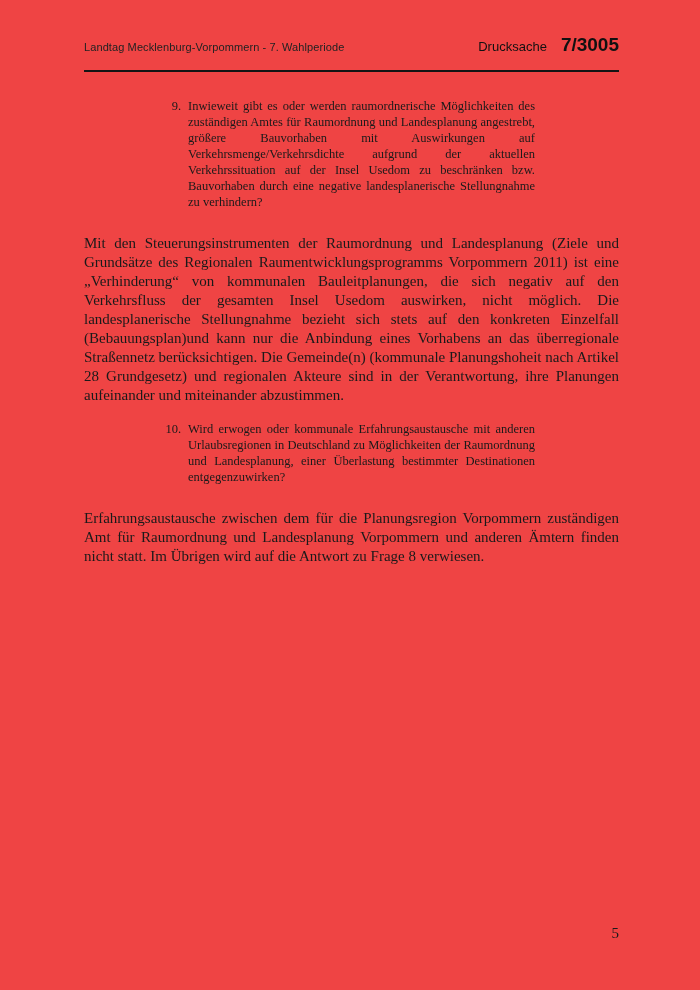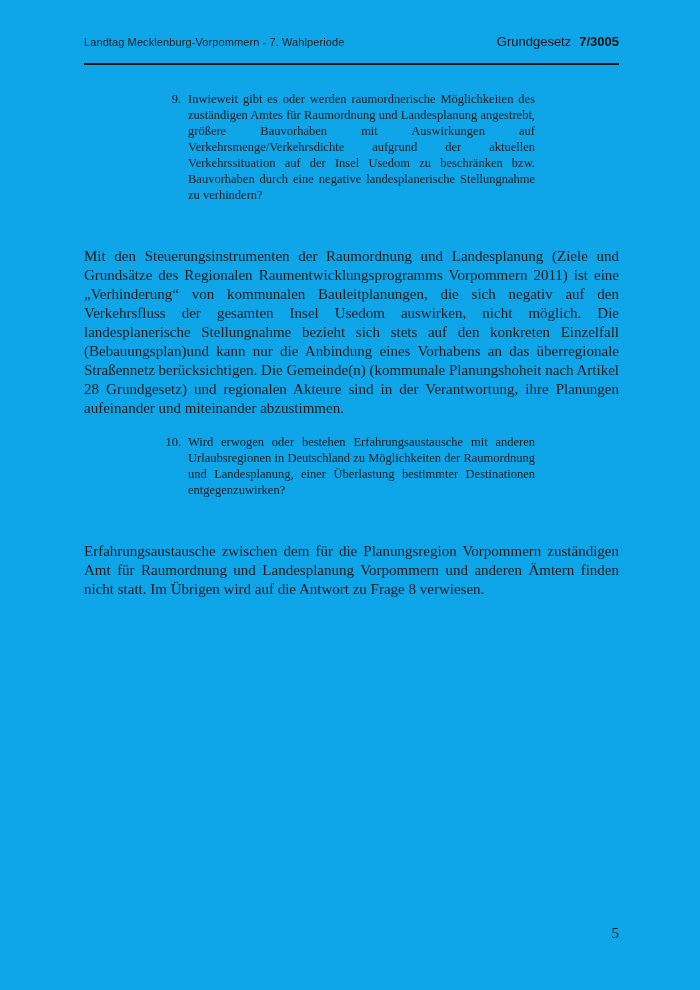--- a/index.html
+++ b/index.html
@@ -4,21 +4,21 @@
 <style>
   html, body {
     margin: 0;
     padding: 0;
     background: #ffffff;
   }
   .page {
     position: relative;
     width: 700px;
     height: 990px;
-    background: #0ea5e9;
+    background: #ef4444;
     box-sizing: border-box;
     padding: 34px 81px 0 84px;
     font-family: "Liberation Serif", serif;
     color: #1a1a1a;
     overflow: hidden;
   }
   .header {
     display: flex;
     justify-content: space-between;
     align-items: baseline;
@@ -29,22 +29,22 @@
     letter-spacing: 0.1px;
     color: #222222;
   }
   .header-right {
     font-size: 13px;
     color: #111111;
     white-space: nowrap;
   }
   .header-right .doc-number {
     font-weight: bold;
-    font-size: 13px;
-    margin-left: 8px;
+    font-size: 19px;
+    margin-left: 14px;
   }
   .rule {
     border: none;
     border-top: 2px solid #141414;
     margin: 14px 0 0 0;
   }
   .question {
     display: flex;
     margin-left: 73px;
     margin-top: 26px;
@@ -61,53 +61,53 @@
     text-align: justify;
   }
   .answer {
     margin: 0;
     margin-top: 36px;
     font-size: 15px;
     line-height: 19px;
     text-align: justify;
     width: 535px;
   }
-  .question + .answer { margin-top: 44px; font-family: Liberation Serif, serif; }
+  .question + .answer { margin-top: 24px; font-family: Liberation Serif, serif; }
   .q10 { margin-top: 16px; }
   .footer-page-number {
     position: absolute;
     top: 925px;
     right: 81px;
     font-size: 15px;
     color: #1a1a1a;
   }
 </style>
 </head>
 <body>
 
 <div class="page">
 
   <div class="header">
     <span class="header-left">Landtag Mecklenburg-Vorpommern - 7. Wahlperiode</span>
     <span class="header-right">
-      <span>Grundgesetz</span><span class="doc-number">7/3005</span>
+      <span>Drucksache</span><span class="doc-number">7/3005</span>
     </span>
   </div>
 
   <hr class="rule">
 
   <div class="question">
     <span class="q-number">9.</span>
     <span class="q-text">Inwieweit gibt es oder werden raumordnerische Möglichkeiten des zuständigen Amtes für Raumordnung und Landesplanung angestrebt, größere Bauvorhaben mit Auswirkungen auf Verkehrsmenge/Verkehrsdichte aufgrund der aktuellen Verkehrssituation auf der Insel Usedom zu beschränken bzw. Bauvorhaben durch eine negative landesplanerische Stellungnahme zu verhindern?</span>
   </div>
 
   <p class="answer">Mit den Steuerungsinstrumenten der Raumordnung und Landesplanung (Ziele und Grundsätze des Regionalen Raumentwicklungsprogramms Vorpommern 2011) ist eine „Verhinderung“ von kommunalen Bauleitplanungen, die sich negativ auf den Verkehrsfluss der gesamten Insel Usedom auswirken, nicht möglich. Die landesplanerische Stellungnahme bezieht sich stets auf den konkreten Einzelfall (Bebauungsplan)und kann nur die Anbindung eines Vorhabens an das überregionale Straßennetz berücksichtigen. Die Gemeinde(n) (kommunale Planungshoheit nach Artikel 28 Grundgesetz) und regionalen Akteure sind in der Verantwortung, ihre Planungen aufeinander und miteinander abzustimmen.</p>
 
   <div class="question q10">
     <span class="q-number">10.</span>
-    <span class="q-text">Wird erwogen oder bestehen Erfahrungsaustausche mit anderen Urlaubsregionen in Deutschland zu Möglichkeiten der Raumordnung und Landesplanung, einer Überlastung bestimmter Destinationen entgegenzuwirken?</span>
+    <span class="q-text">Wird erwogen oder kommunale Erfahrungsaustausche mit anderen Urlaubsregionen in Deutschland zu Möglichkeiten der Raumordnung und Landesplanung, einer Überlastung bestimmter Destinationen entgegenzuwirken?</span>
   </div>
 
   <p class="answer">Erfahrungsaustausche zwischen dem für die Planungsregion Vorpommern zuständigen Amt für Raumordnung und Landesplanung Vorpommern und anderen Ämtern finden nicht statt. Im Übrigen wird auf die Antwort zu Frage 8 verwiesen.</p>
 
   <span class="footer-page-number">5</span>
 
 </div>
 
 </body></html>

